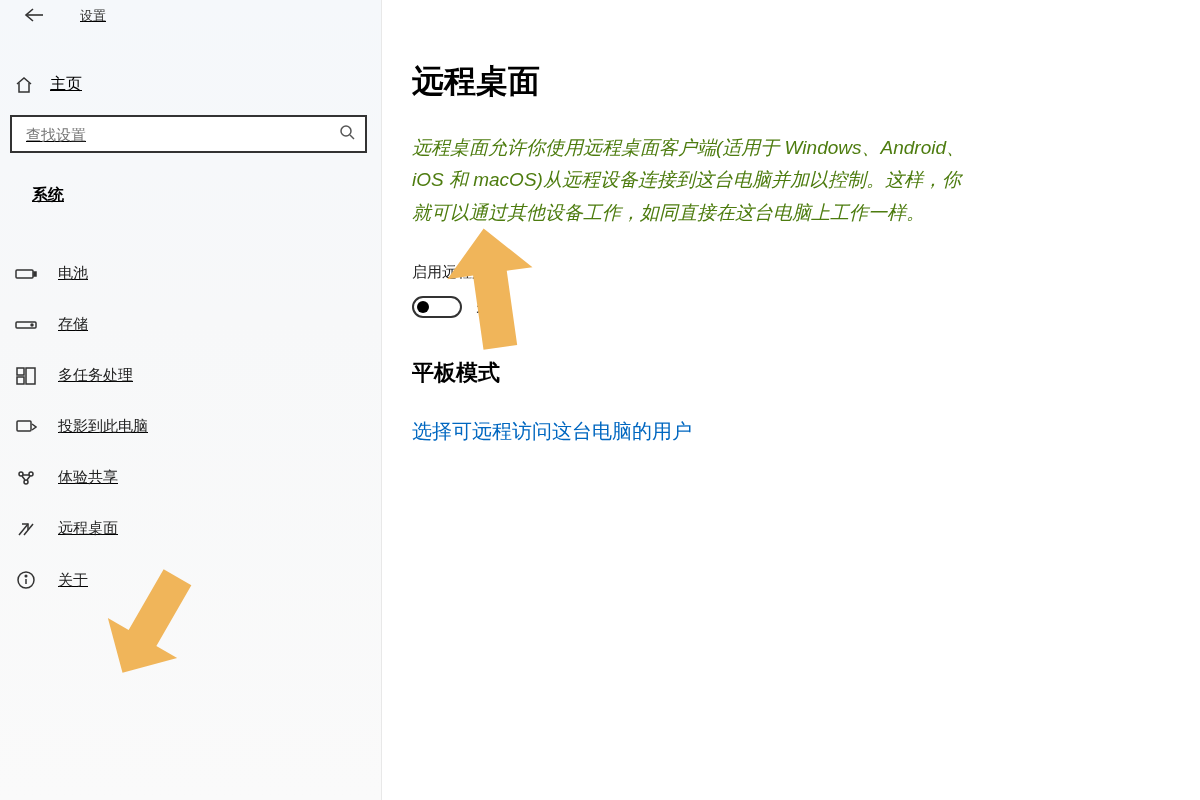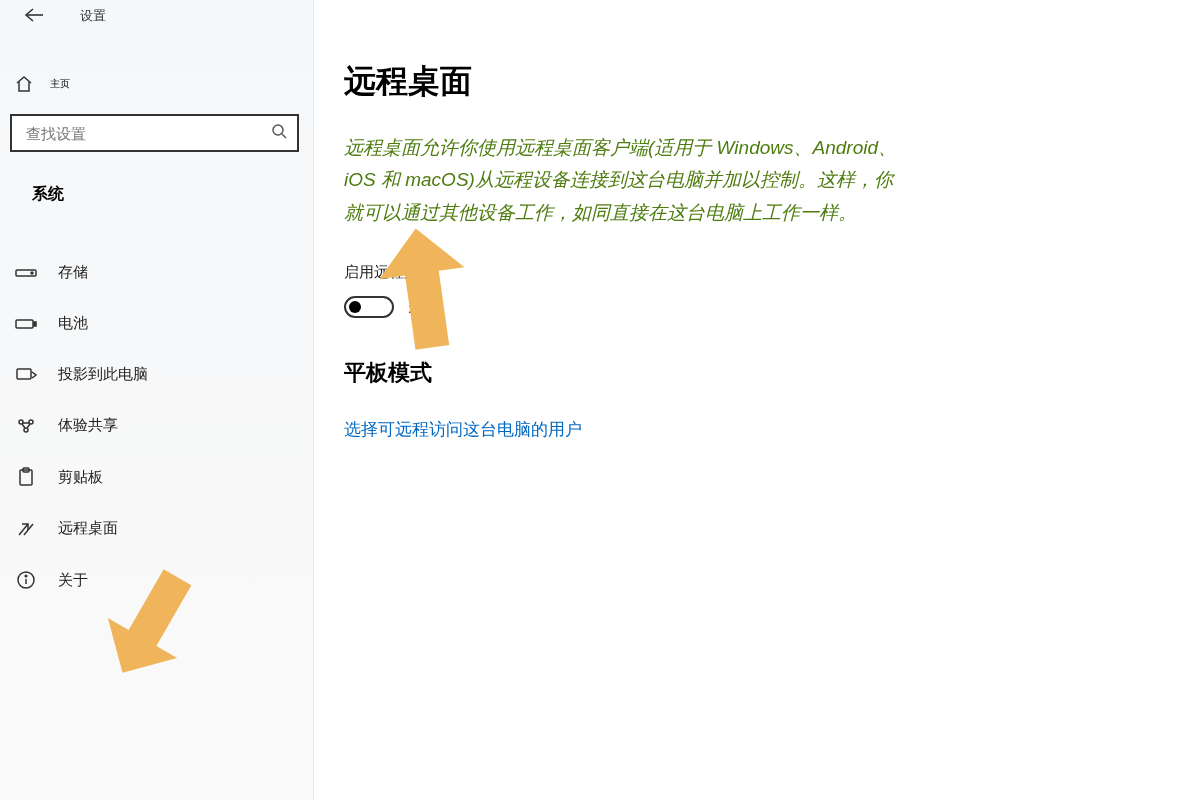--- a/index.html
+++ b/index.html
@@ -6,26 +6,27 @@
     body {
       font-family: "Microsoft YaHei UI", "Segoe UI", sans-serif;
       width: 1200px;
       height: 800px;
       display: flex;
       background: #fff;
       color: #000;
       overflow: hidden;
     }
     .sidebar {
-      width: 314px;
+      width: 382px;
       height: 100%;
       background: linear-gradient(180deg, #f5f8fb 0%, #f7f8f9 40%, #fafafa 100%);
       position: relative;
       border-right: 1px solid #e8e8e8;
       overflow: visible;
+      text-decoration: underline;
     }
     .topbar {
       display: flex;
       align-items: center;
       gap: 30px;
       padding: 4px 10px 8px 18px;
       height: 36px;
     }
     .back-arrow {
       font-size: 18px;
@@ -35,21 +36,21 @@
     .settings-label {
       font-size: 13px;
       color: #333;
     }
     .home-row {
       display: flex;
       align-items: center;
       gap: 16px;
       padding: 10px 12px 10px 14px;
       margin-top: 28px;
-      font-size: 10px;
+      font-size: 16px;
     }
     .home-icon svg { display:block; }
     .search-wrap {
       padding: 10px 14px 8px 10px;
     }
     .search-box {
       display: flex;
       align-items: center;
       border: 2px solid #333;
       background: #fff;
@@ -142,21 +143,21 @@
     .toggle-state {
       font-size: 15px;
     }
     .section-sub {
       font-size: 22px;
       font-weight: 600;
       margin-bottom: 30px;
     }
     .link {
       color: #0067c0;
-      font-size: 17px;
+      font-size: 20px;
       cursor: pointer;
       text-decoration: none;
     }
     .arrow-annotation {
       position: absolute;
       color: #f0b55a;
       pointer-events: none;
     }
   </style>
 </head>
@@ -195,38 +196,48 @@
     </div>
   </div>
 
   <div class="category-label">系统</div>
 
   <div class="nav-list">
 
     <div class="nav-item">
       <span class="nav-icon">
         <svg width="22" height="14" viewBox="0 0 22 14" fill="none" stroke="#333" stroke-width="1.5">
+            <rect x="1" y="3" width="17" height="8" rx="1"></rect>
+            <rect x="19" y="5" width="2" height="4" fill="#333"></rect>
+          </svg>
+      </span>
+      <span>电池</span>
+    </div>
+
+    <div class="nav-item">
+      <span class="nav-icon">
+        <svg width="22" height="14" viewBox="0 0 22 14" fill="none" stroke="#333" stroke-width="1.5">
             <rect x="1" y="4" width="20" height="6" rx="1"></rect>
             <circle cx="17" cy="7" r="1" fill="#333"></circle>
           </svg>
       </span>
       <span>存储</span>
     </div>
 
-    <div class="nav-item">
-      <span class="nav-icon">
-        <svg width="22" height="14" viewBox="0 0 22 14" fill="none" stroke="#333" stroke-width="1.5">
-            <rect x="1" y="3" width="17" height="8" rx="1"></rect>
-            <rect x="19" y="5" width="2" height="4" fill="#333"></rect>
-          </svg>
-      </span>
-      <span>电池</span>
-    </div>
-
-
+
+    <div class="nav-item">
+      <span class="nav-icon">
+        <svg width="20" height="18" viewBox="0 0 20 18" fill="none" stroke="#333" stroke-width="1.5">
+            <rect x="1" y="1" width="7" height="7"></rect>
+            <rect x="1" y="10" width="7" height="7"></rect>
+            <rect x="10" y="1" width="9" height="16"></rect>
+          </svg>
+      </span>
+      <span>多任务处理</span>
+    </div>
 
     <div class="nav-item">
       <span class="nav-icon">
         <svg width="22" height="18" viewBox="0 0 22 18" fill="none" stroke="#333" stroke-width="1.5">
             <rect x="2" y="3" width="14" height="10" rx="1"></rect>
             <polyline points="17,6 21,9 17,12"></polyline>
           </svg>
       </span>
       <span>投影到此电脑</span>
     </div>
@@ -236,29 +247,20 @@
         <svg width="20" height="18" viewBox="0 0 20 18" fill="none" stroke="#333" stroke-width="1.5">
             <circle cx="5" cy="5" r="2"></circle>
             <circle cx="15" cy="5" r="2"></circle>
             <circle cx="10" cy="13" r="2"></circle>
             <path d="M7 6 L13 6 M6 7 L9 11 M14 7 L11 11"></path>
           </svg>
       </span>
       <span>体验共享</span>
     </div>
 
-    <div class="nav-item">
-      <span class="nav-icon">
-        <svg width="18" height="20" viewBox="0 0 18 20" fill="none" stroke="#333" stroke-width="1.5">
-            <rect x="3" y="3" width="12" height="15" rx="1"></rect>
-            <rect x="6" y="1" width="6" height="4" rx="1"></rect>
-          </svg>
-      </span>
-      <span>剪贴板</span>
-    </div>
 
     <div class="nav-item">
       <span class="nav-icon">
         <svg width="20" height="18" viewBox="0 0 20 18" fill="none" stroke="#333" stroke-width="1.5">
             <line x1="3" y1="15" x2="12" y2="4"></line>
             <polyline points="12,10 12,4 6,4"></polyline>
             <line x1="8" y1="15" x2="17" y2="4"></line>
           </svg>
       </span>
       <span>远程桌面</span>

